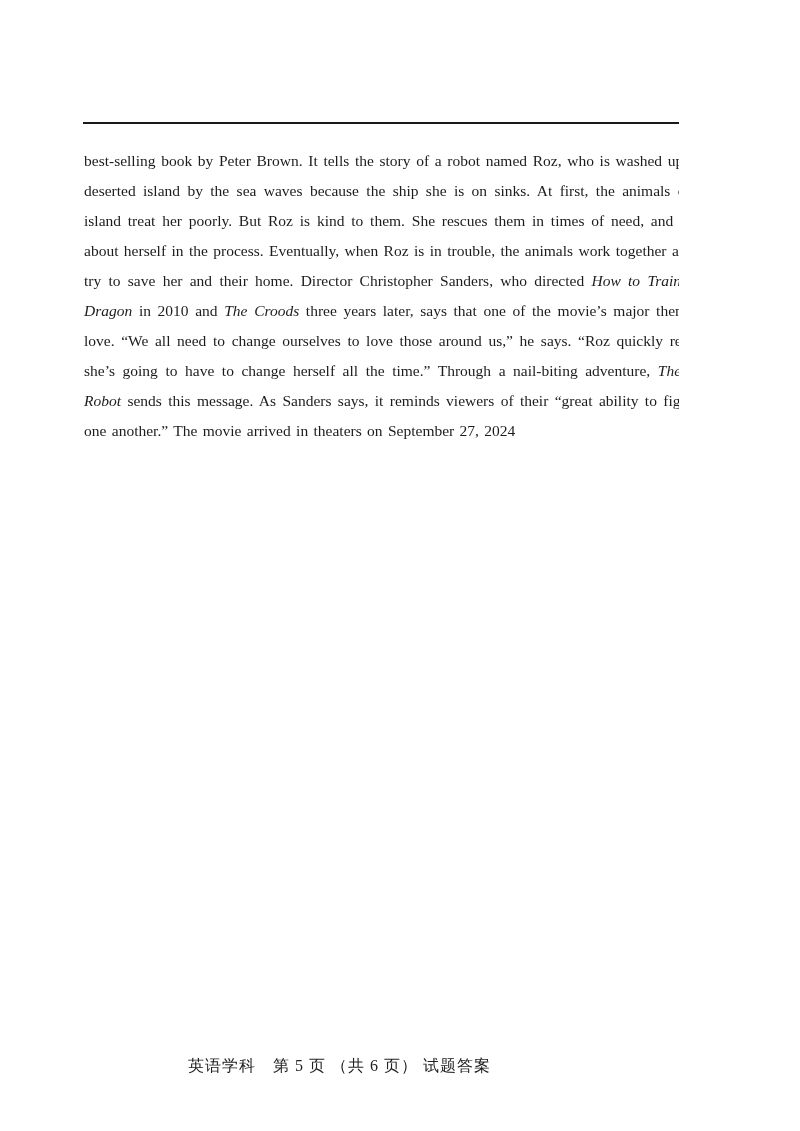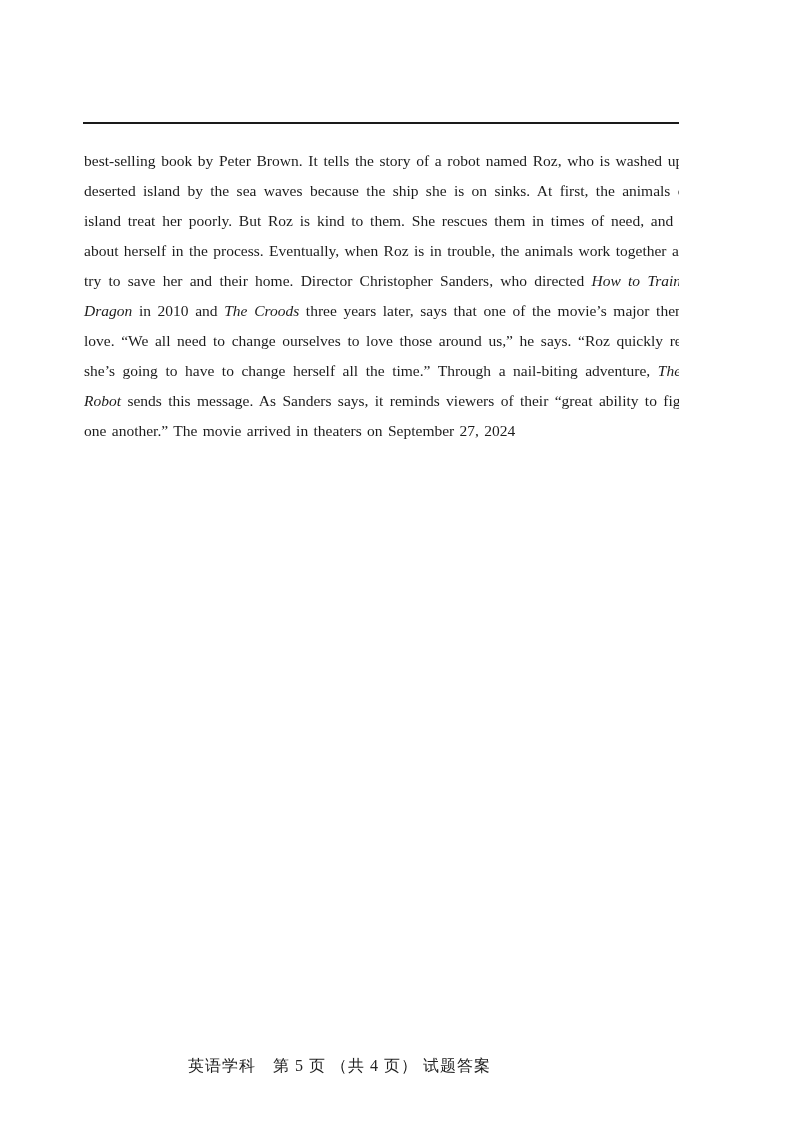--- a/index.html
+++ b/index.html
@@ -51,15 +51,15 @@
     font-family: "Liberation Serif", serif;
   }
 </style>
 </head>
 <body>
 
 <div class="page">
   <div class="top-rule"></div>
   <div class="article"><span>best-selling book by Peter Brown. It tells the story of a robot named Roz, who is washed up on a deserted island by the sea waves because the ship she is on sinks. At first, the animals of the island treat her poorly. But Roz is kind to them. She rescues them in times of need, and learns about herself in the process. Eventually, when Roz is in trouble, the animals work together as they try to save her and their home. Director Christopher Sanders, who directed </span><i>How to Train Your Dragon</i><span> in 2010 and </span><i>The Croods</i><span> three years later, says that one of the movie’s major themes is love. “We all need to change ourselves to love those around us,” he says. “Roz quickly realizes she’s going to have to change herself all the time.” Through a nail-biting adventure, </span><i>The Wild Robot</i><span> sends this message. As Sanders says, it reminds viewers of their “great ability to fight for one another.” The movie arrived in theaters on September 27, 2024</span></div>
   <div class="footer">
-    <span>英语学科　第 5 页 （共 4 页） 试题答案</span>
+    <span>英语学科　第 5 页 （共 6 页） 试题答案</span>
   </div>
 </div>
 
 </body></html>

